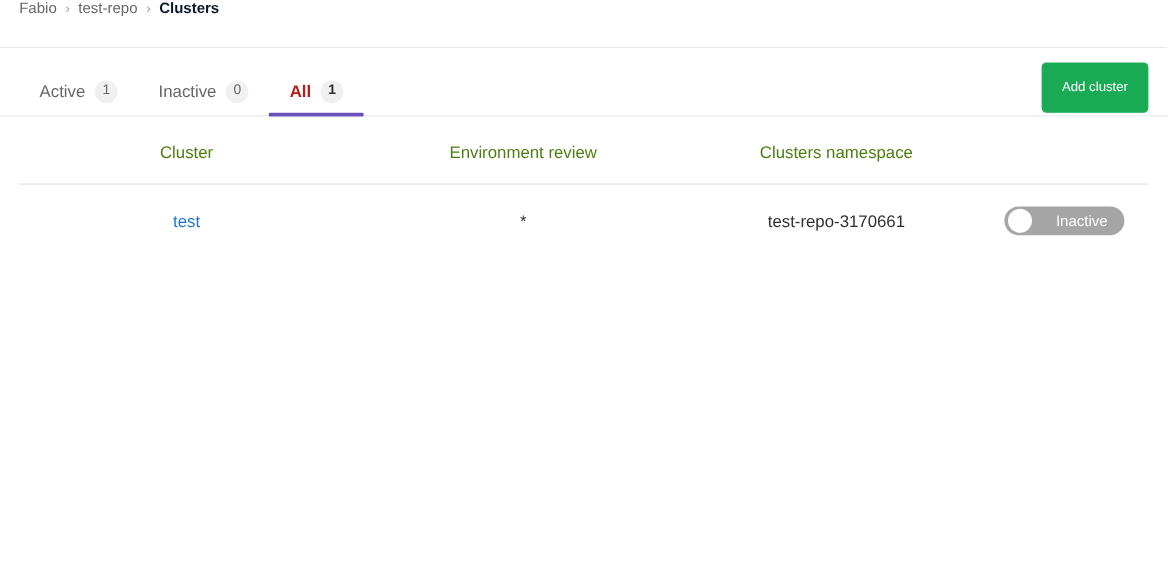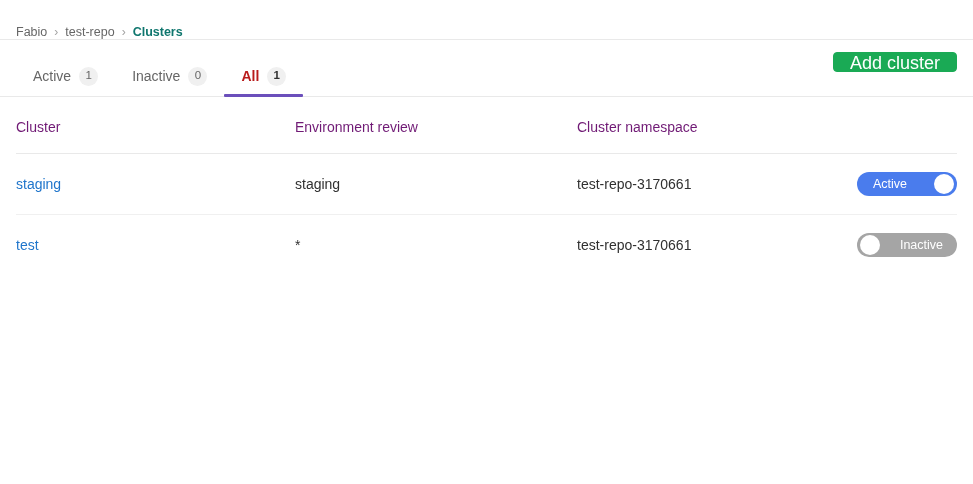--- a/index.html
+++ b/index.html
@@ -13,31 +13,31 @@
     font-family: "Liberation Sans", sans-serif;
     color: #303030;
     overflow: hidden;
   }
 
   
   .breadcrumb-bar {
     height: 40px;
     box-sizing: border-box;
     display: flex;
-    align-items: flex-end;
+    align-items: flex-start;
     padding: 0 16px;
     border-bottom: 1px solid #e9e9e9;
   }
   .crumb {
     font-size: 12.5px;
     color: #666666;
     white-space: nowrap;
   }
   .crumb.link { color: #666666; text-decoration: none; }
-  .crumb.current { color: #0f766e; font-weight: bold; }
+  .crumb.current { color: #0f172a; font-weight: bold; }
   .crumb-sep {
     font-size: 12px;
     color: #a3a3a3;
     margin: 0 7px;
   }
 
   
   .tabs-bar {
     position: relative;
     height: 57px;
@@ -97,55 +97,55 @@
     bottom: -1px;
     height: 3px;
     background: #6b4fbb;
     border-radius: 1px;
   }
 
   .add-cluster-btn {
     position: absolute;
     right: 16px;
     top: 12px;
-    height: 20px;
+    height: 42px;
     padding: 0 16px;
     border: 1px solid #1aaa55;
     border-radius: 4px;
     background: #1aaa55;
     color: #ffffff;
     font-family: "Liberation Sans", sans-serif;
-    font-size: 18px;
+    font-size: 11px;
     cursor: pointer;
     white-space: nowrap;
   }
 
   
   .table-wrap { padding: 0 16px; }
   .cluster-table {
     width: 100%;
     border-collapse: collapse;
     table-layout: fixed;
   }
   .cluster-table th {
-    text-align: left;
+    text-align: center;
     font-size: 14px;
     font-weight: normal;
-    color: #701a75;
+    color: #4d7c0f;
     padding: 22px 0 18px 0;
     border-bottom: 1px solid #e9e9e9;
   }
   .cluster-table td {
     font-size: 14px;
     color: #303030;
     padding: 18px 0;
     border-bottom: 1px solid #f0f0f0;
     vertical-align: middle;
   }
-  .cluster-table tr:last-child td { border-bottom: none; }
+  .cluster-table tr:last-child td { border-bottom: none; text-align: center; }
 
   .col-cluster   { width: 279px; }
   .col-env       { width: 282px; }
   .col-ns        { width: 240px; }
   .col-toggle    { width: 140px; }
 
   .cluster-link {
     color: #1f75cb;
     text-decoration: none;
     font-size: 14px;
@@ -228,40 +228,27 @@
     <colgroup>
       <col class="col-cluster">
         <col class="col-env">
         <col class="col-ns">
         <col class="col-toggle">
     </colgroup>
     <thead>
       <tr>
         <th>Cluster</th>
         <th>Environment review</th>
-        <th>Cluster namespace</th>
+        <th>Clusters namespace</th>
         <th></th>
       </tr>
     </thead>
     <tbody>
 
 
-      <tr>
-        <td>
-          <a class="cluster-link">staging</a>
-        </td>
-        <td>staging</td>
-        <td>test-repo-3170661</td>
-        <td class="toggle-cell">
-          <span class="toggle on">
-            <span class="toggle-text">Active</span>
-            <span class="toggle-knob"></span>
-          </span>
-        </td>
-      </tr>
 
 
       <tr>
         <td>
           <a class="cluster-link">test</a>
         </td>
         <td>*</td>
         <td>test-repo-3170661</td>
         <td class="toggle-cell">
           <span class="toggle off">

